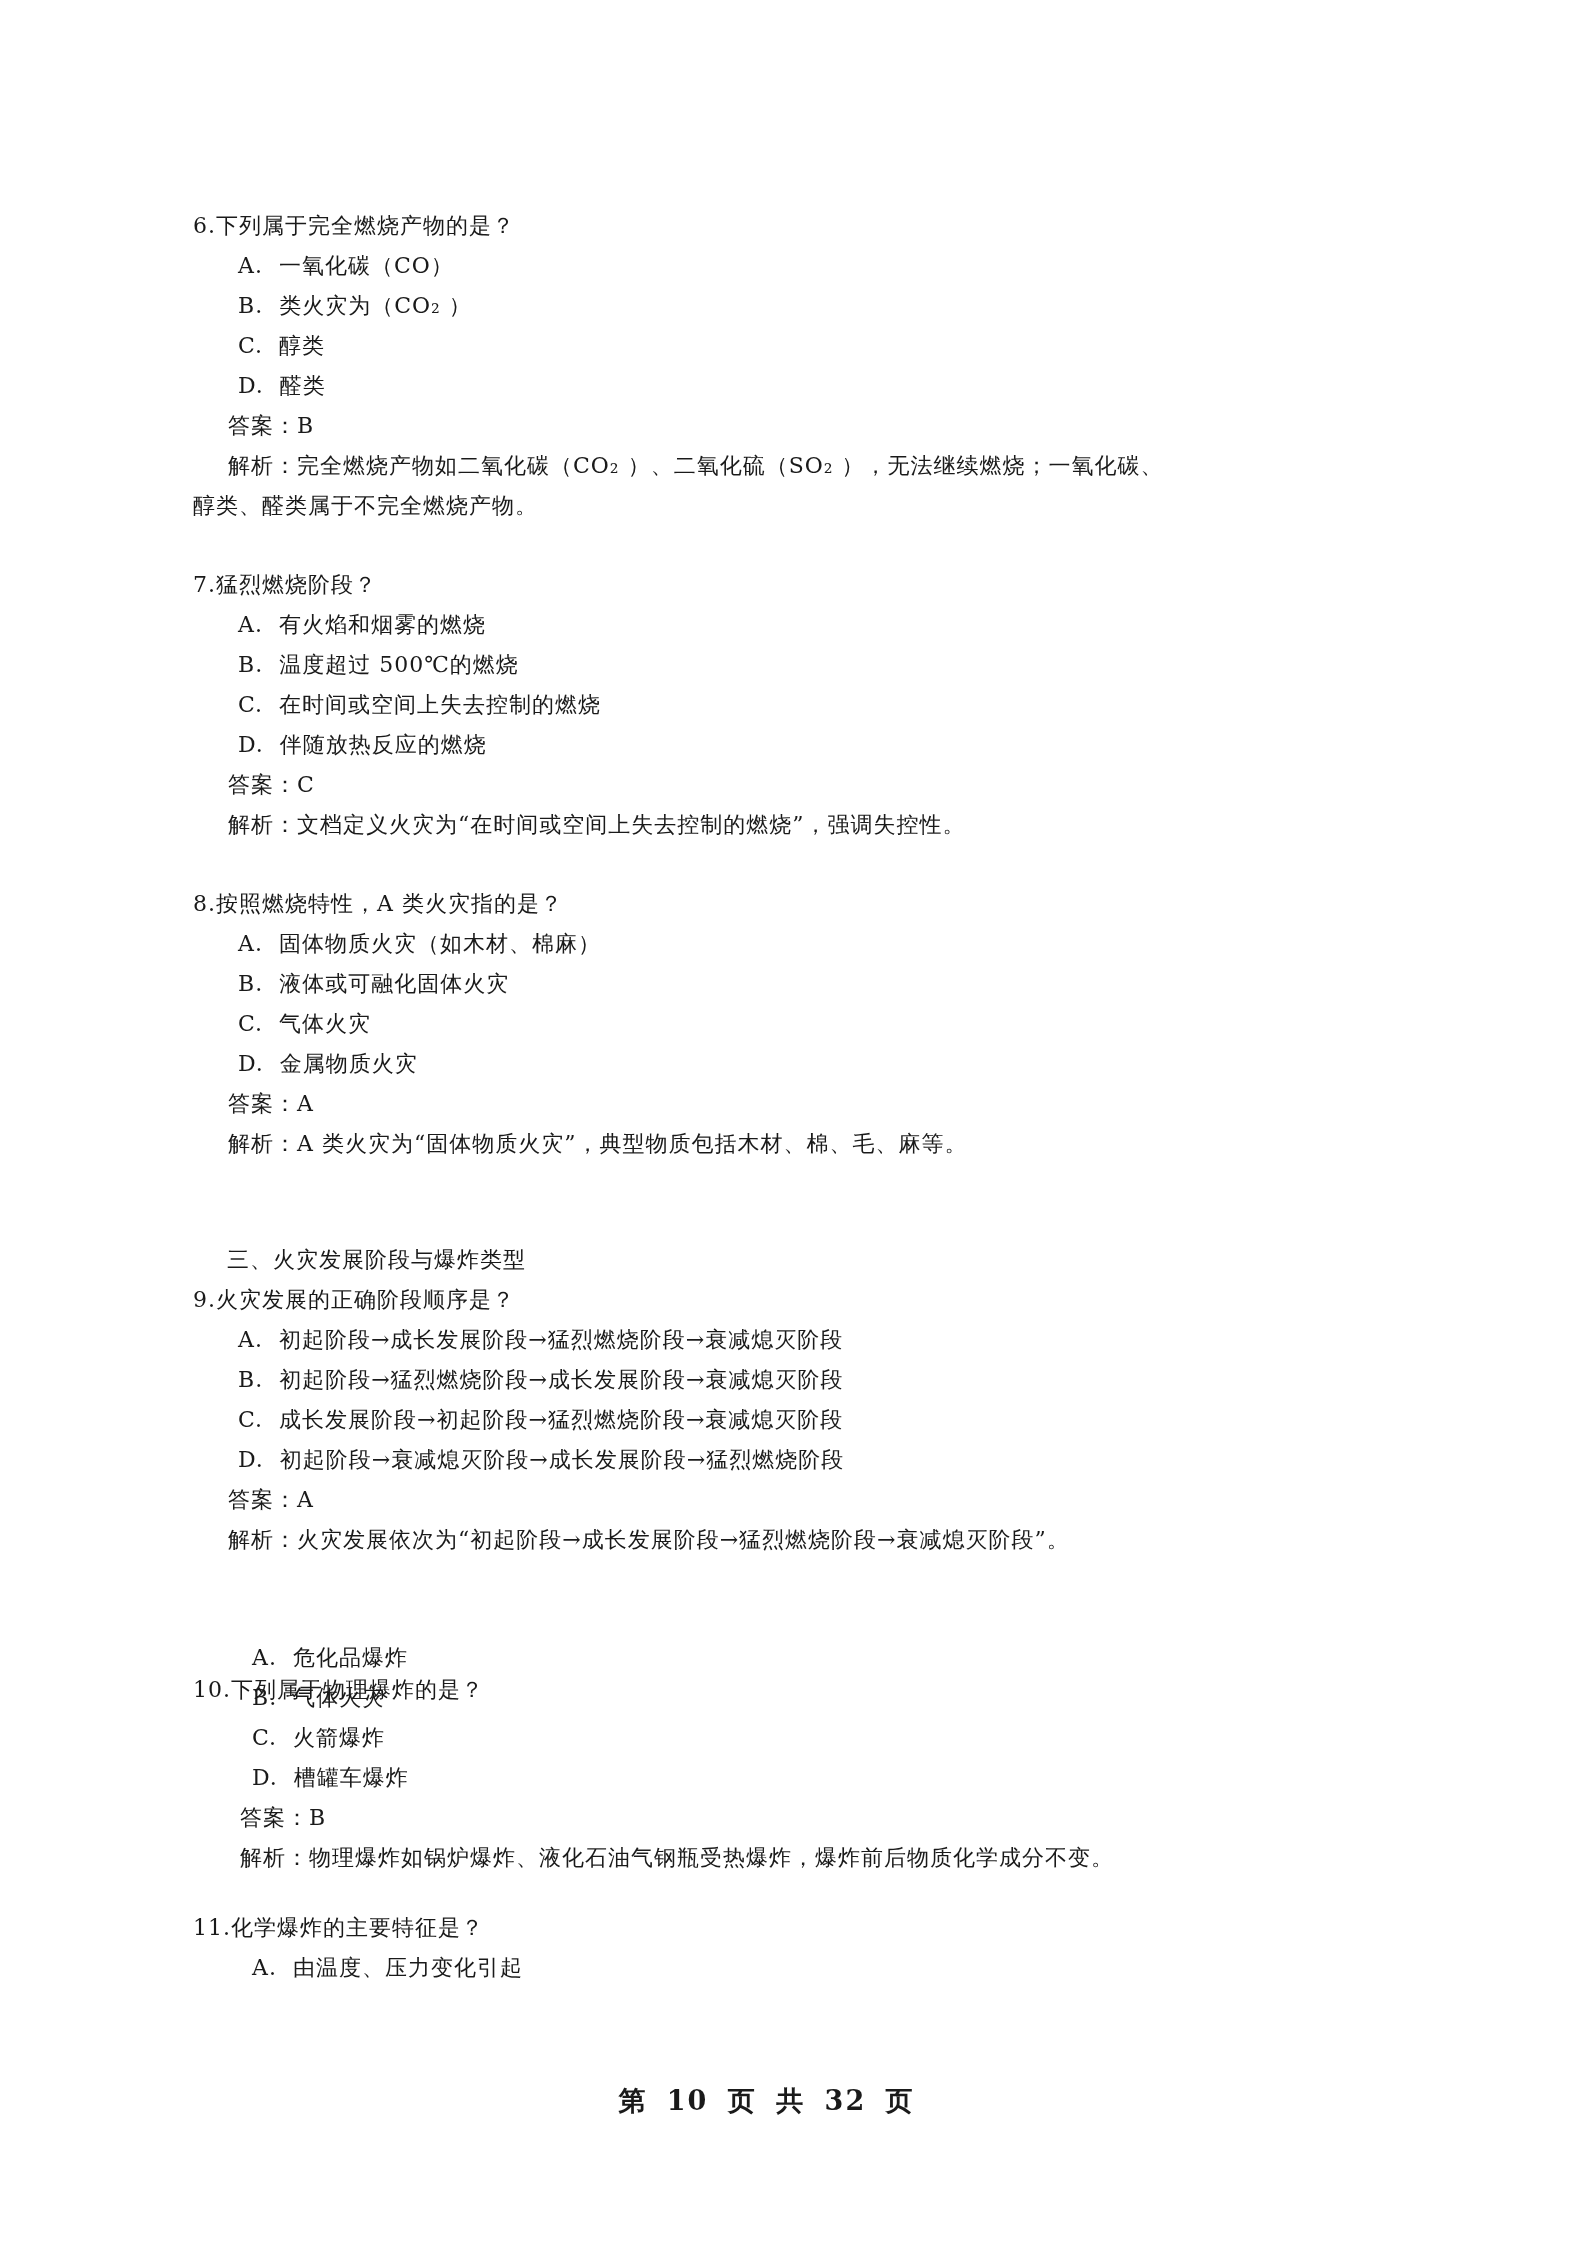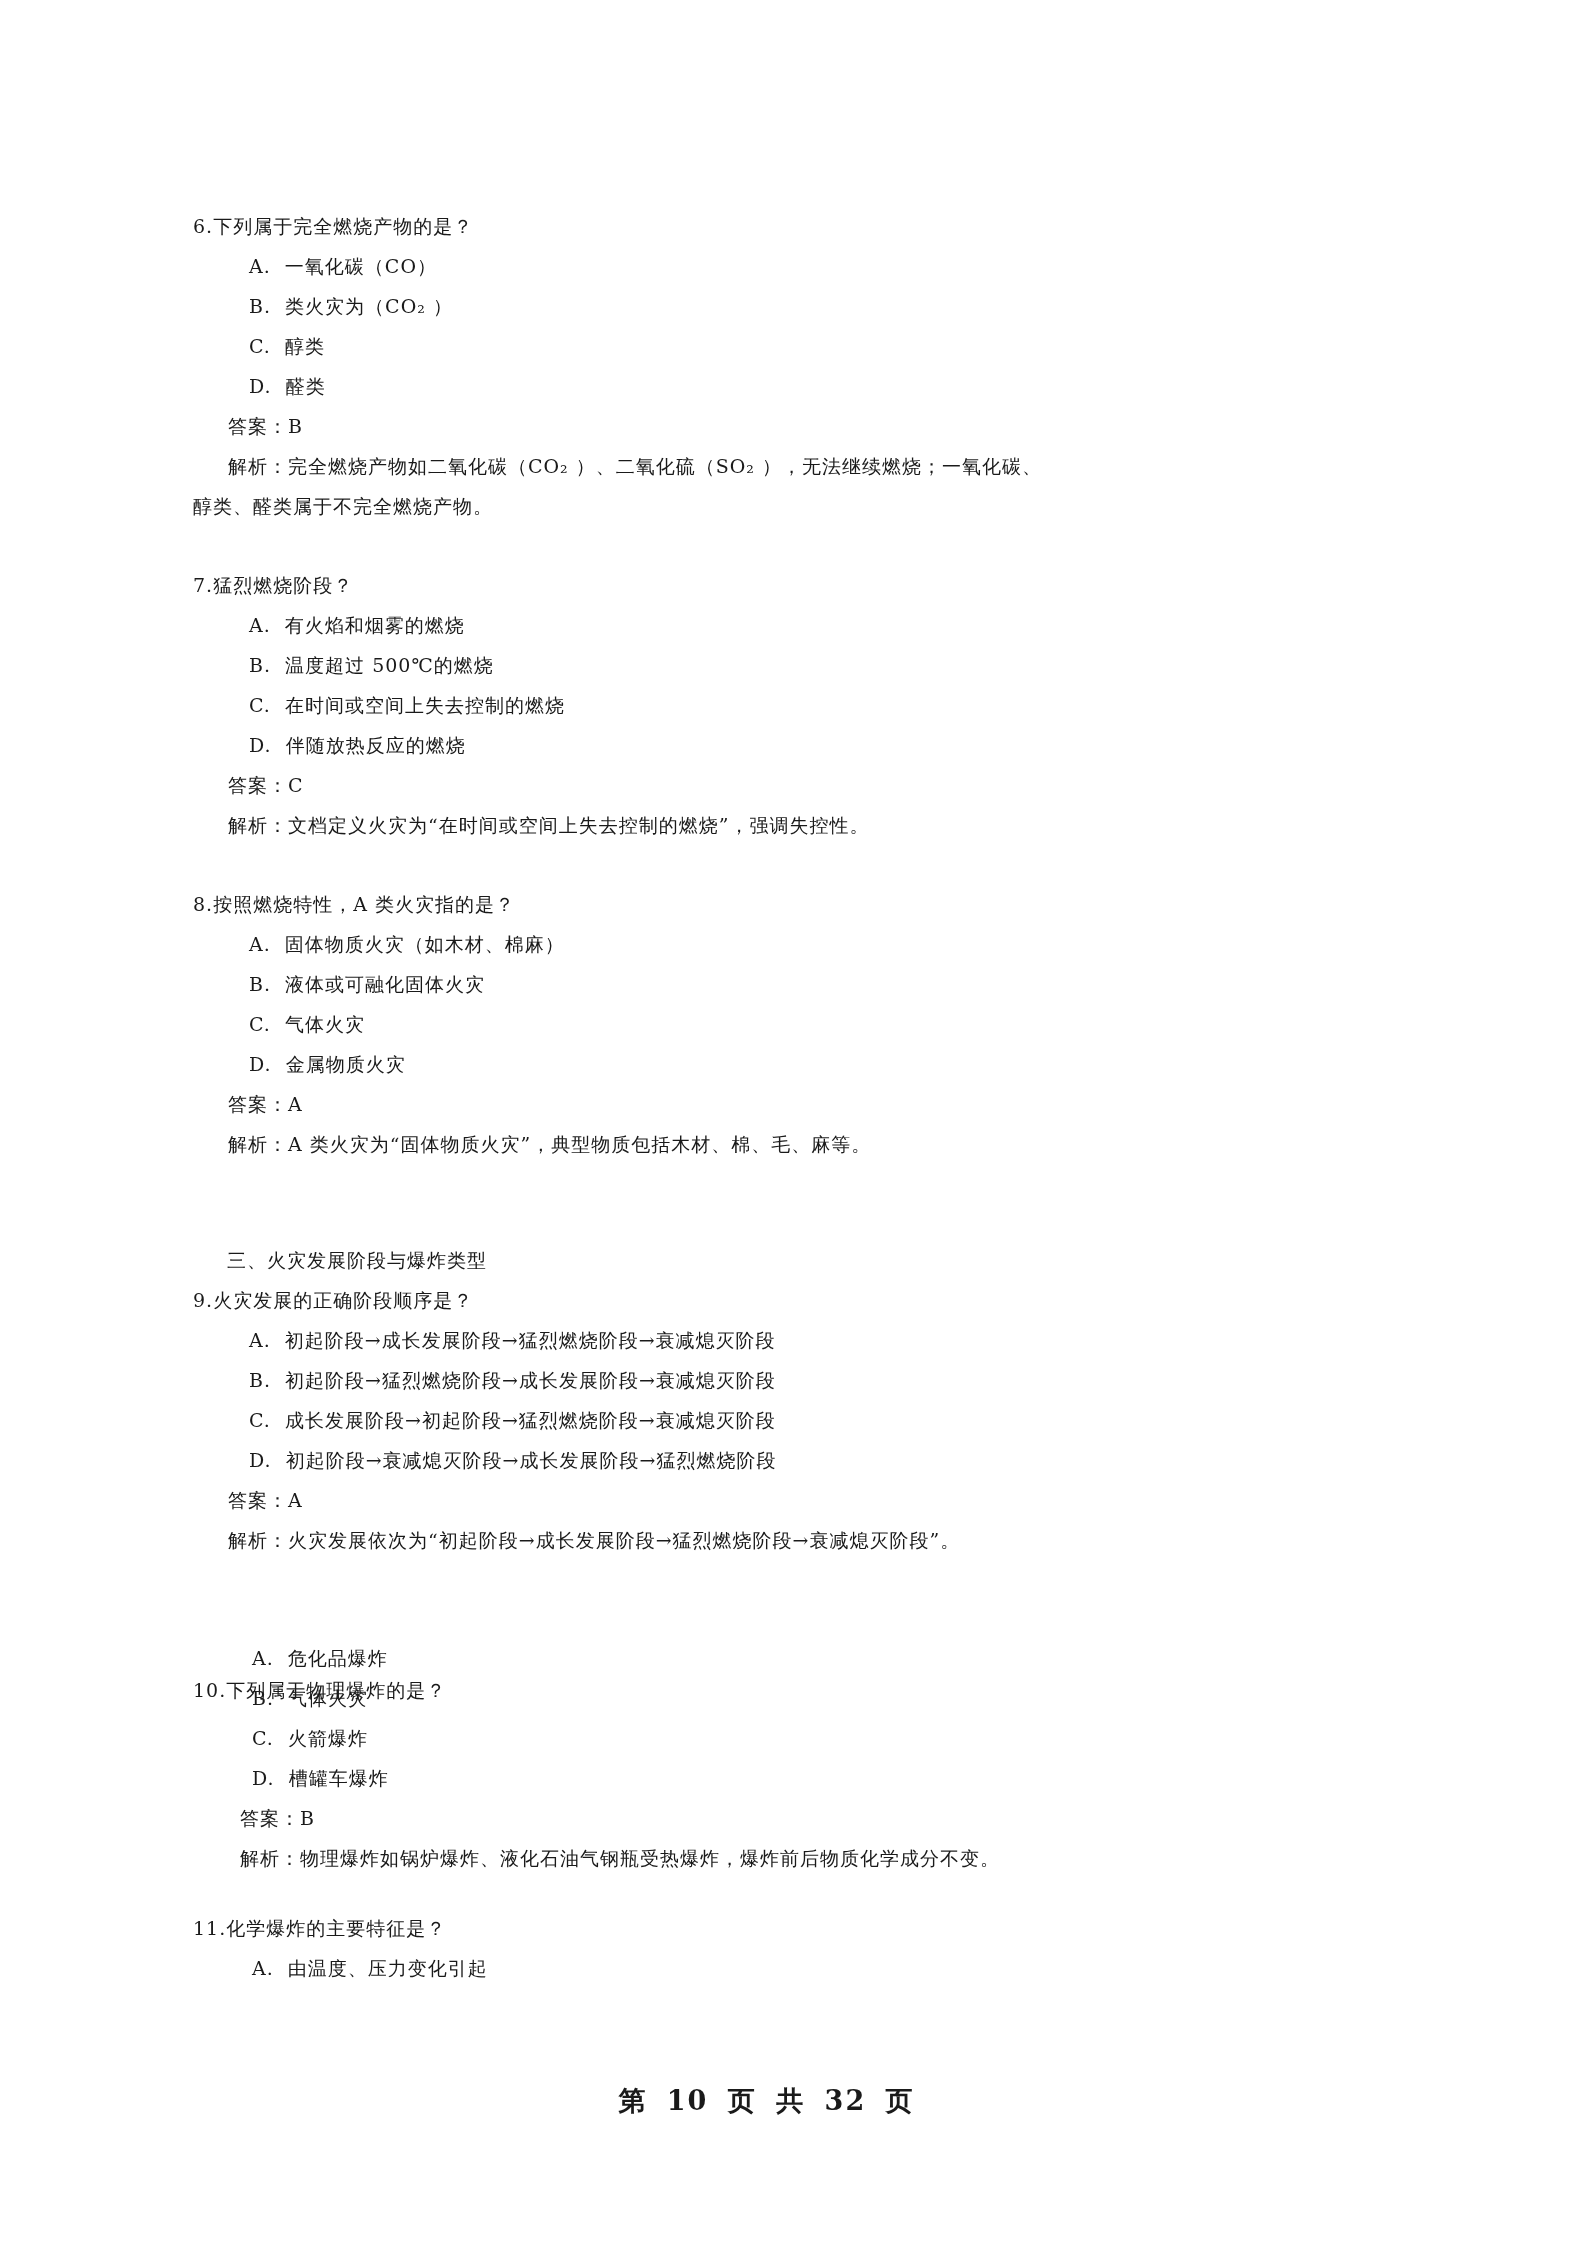--- a/index.html
+++ b/index.html
@@ -1,21 +1,21 @@
 <!DOCTYPE html>
 <html><head>
   <meta charset="utf-8">
   <style>
     html, body { margin: 0; padding: 0; background: #ffffff; }
     body { width: 1587px; height: 2245px; position: relative; overflow: hidden;
       font-family: "DejaVu Serif", "Liberation Serif", serif; color: #1a1a1a; }
-    .line { position: absolute; font-size: 19px; line-height: 40px; white-space: nowrap; letter-spacing: 1px; }
+    .line { position: absolute; font-size: 22px; line-height: 40px; white-space: nowrap; letter-spacing: 1px; }
     .q { left: 193px; }
     .q2 { left: 193px; }
-    .opt { left: 249px; text-align: right; }
+    .opt { left: 238px; text-align: right; }
     .opt10 { left: 252px; }
     .ans { left: 228px; }
     .ans10 { left: 240px; }
     .wrap { left: 193px; }
     .section { left: 227px; }
     .footer { position: absolute; top: 2083px; left: 0; width: 1533px; text-align: center;
       font-size: 27px; font-weight: bold; letter-spacing: 2px; word-spacing: 8px; }
   </style>
 </head>
 <body>

